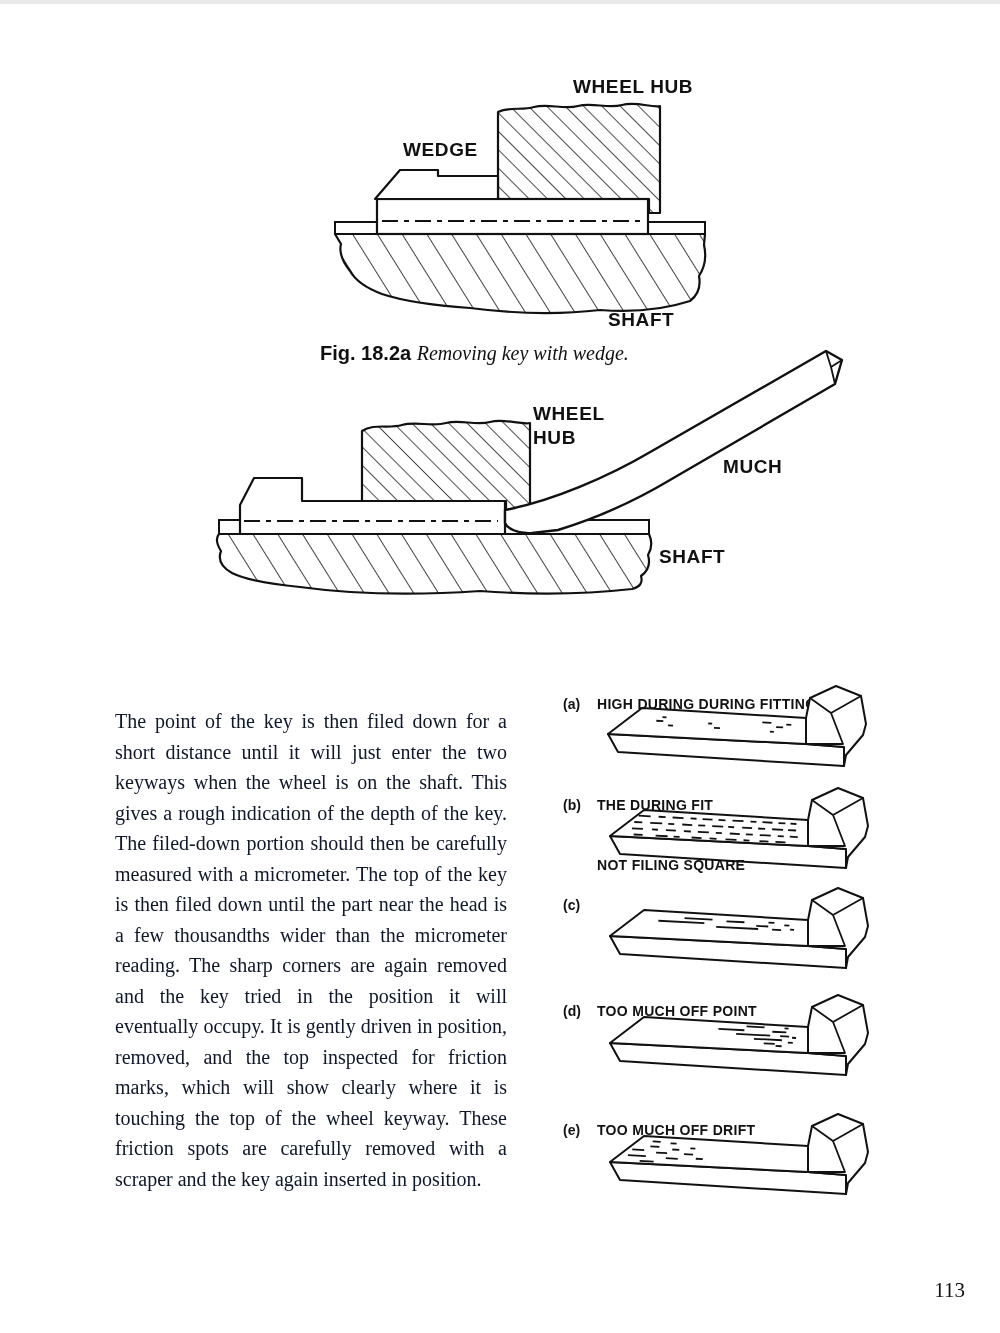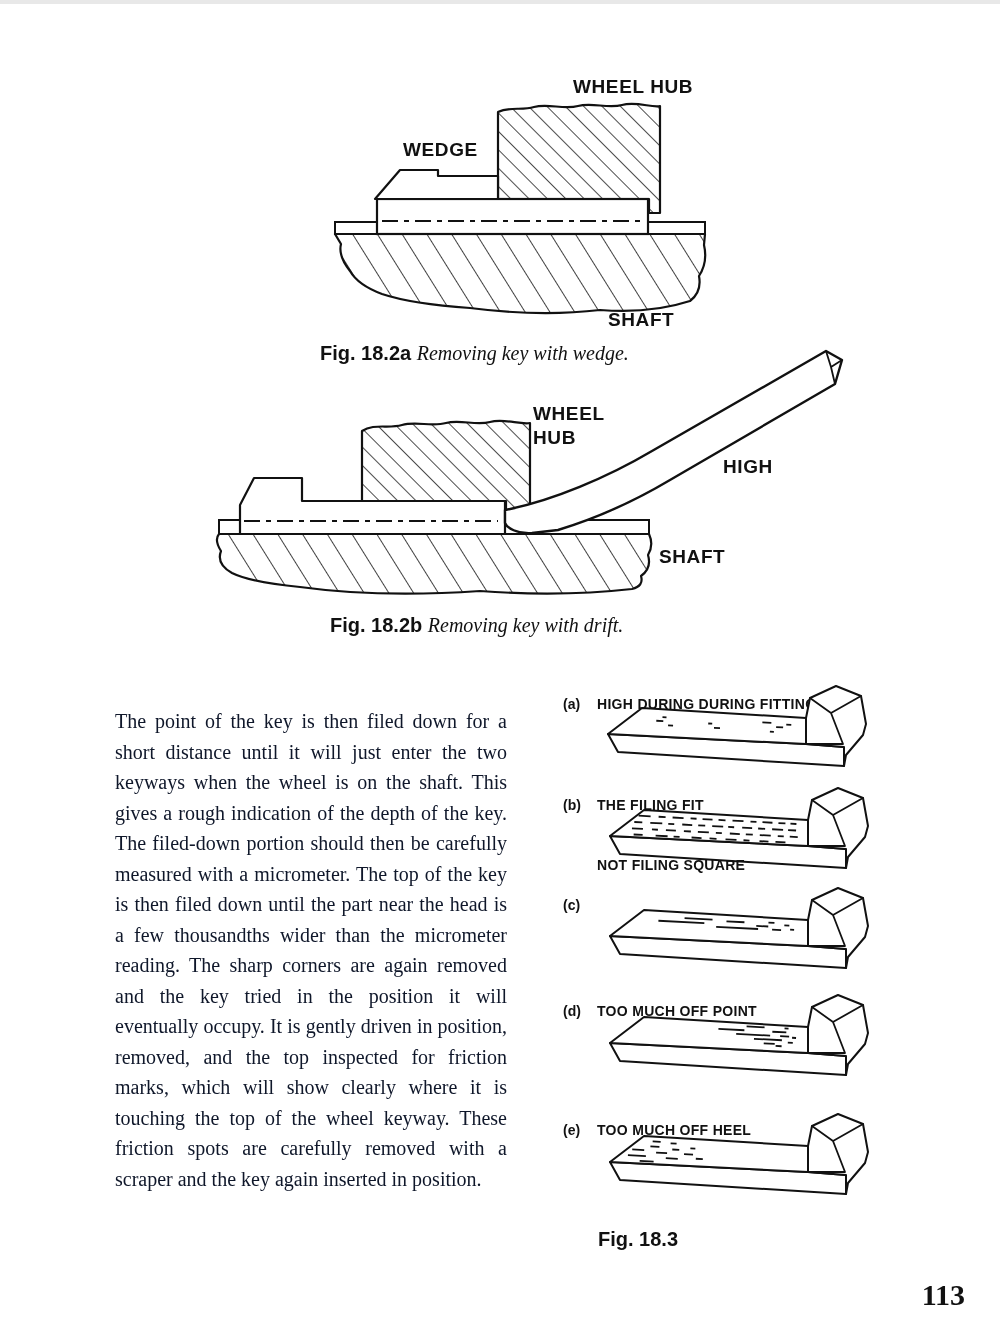--- a/index.html
+++ b/index.html
@@ -27,21 +27,21 @@
   .k-letter{
     position:absolute;left:563px;font-family:"Liberation Sans",sans-serif;
     font-weight:700;font-size:14px;color:#111;
   }
   .k-title{
     position:absolute;left:597px;font-family:"Liberation Sans",sans-serif;
     font-weight:700;font-size:14px;letter-spacing:.3px;color:#111;white-space:nowrap;
   }
   .pagenum{
     position:absolute;left:865px;top:1274px;width:100px;text-align:right;
-    font-family:"Liberation Serif",serif;font-weight:700;font-size:30px;color:#111;
+    font-family:"Liberation Serif",serif;font-weight:400;font-size:21px;color:#111;
   }
   svg{display:block;}
 </style>
 </head>
 <body>
 
 <div class="page">
 
   <svg class="abs" style="left:320px;top:60px;" width="400" height="285" viewBox="0 0 400 285">
     <defs>
@@ -90,26 +90,22 @@
     <path d="M182,162 L182,92 C194,84 208,90 222,86 C236,82 252,88 266,84 C280,80 296,87 310,83 C324,79 340,86 350,84 L350,171 L326,171 L326,162 Z" fill="url(#hub45b)" stroke="#111" stroke-width="2.2" stroke-linejoin="round"></path>
 
     <path d="M60,195 L60,166 L74,139 L122,139 L122,162 L325,162 L325,195 Z" fill="#fff" stroke="#111" stroke-width="2.2" stroke-linejoin="round"></path>
 
     <path d="M64,182 H318" stroke="#111" stroke-width="2" stroke-dasharray="16 6 5 6" fill="none"></path>
 
     <path d="M325,171 C372,162 428,138 472,112 L646,12 L662,21 L655,45 L490,141 C448,166 414,180 378,191 L352,194 C337,195 327,189 325,184 Z" fill="#fff" stroke="#111" stroke-width="2.4" stroke-linejoin="round"></path>
     <path d="M646,12 L651,28 L655,45 M651,28 L662,21" fill="none" stroke="#111" stroke-width="1.8"></path>
   </svg>
   <div class="figlabel" style="left:533px;top:398px;width:88px;">WHEEL HUB</div>
-  <div class="figlabel" style="left:723px;top:451px;">HIGH</div>
+  <div class="figlabel" style="left:723px;top:451px;">MUCH</div>
   <div class="figlabel" style="left:659px;top:541px;">SHAFT</div>
-  <div class="cap" style="left:330px;top:610px;width:380px;">
-    <span>Fig. 18.2b</span>
-    <span class="it">Removing key with drift.</span>
-  </div>
 
   <div class="bodytext">The point of the key is then filed down for a short distance until it will just enter the two keyways when the wheel is on the shaft. This gives a rough indication of the depth of the key. The filed-down portion should then be carefully measured with a micrometer. The top of the key is then filed down until the part near the head is a few thousandths wider than the micrometer reading. The sharp corners are again removed and the key tried in the position it will eventually occupy. It is gently driven in position, removed, and the top inspected for friction marks, which will show clearly where it is touching the top of the wheel keyway. These friction spots are carefully removed with a scraper and the key again inserted in position.</div>
 
   <svg width="0" height="0" style="position:absolute" aria-hidden="true">
     <defs>
       <g id="gibkey" stroke="#111" stroke-linejoin="round" stroke-linecap="round">
         <path d="M10,56 L208,66 L246,69 L246,88 L20,74 Z" fill="#fff" stroke-width="2"></path>
         <path d="M10,56 L44,30 L208,40 L208,66 Z" fill="#fff" stroke-width="2"></path>
         <path d="M208,40 L212,20 L238,8 L263,18 L268,46 L265,57 L248,77 L246,88 L246,69 L208,66 Z" fill="#fff" stroke-width="2"></path>
         <path d="M212,20 L233,35 M263,18 L233,35 M233,35 L245,66 M245,66 L208,66" fill="none" stroke-width="1.8"></path>
@@ -120,21 +116,21 @@
   <div class="k-letter" style="top:692px;">(a)</div>
   <div class="k-title" style="top:692px;">HIGH DURING DURING FITTING</div>
   <svg class="abs" style="left:598px;top:674px;" width="280" height="100" viewBox="0 0 280 100">
     <use href="#gibkey"></use>
     <g transform="rotate(3 120 50)" stroke="#111" stroke-width="1.8">
       <path d="M58,46 h7 M70,50 h5 M64,42 h4 M116,50 h6 M110,46 h4 M164,42 h9 M178,46 h7 M172,51 h4 M188,43 h5"></path>
     </g>
   </svg>
 
   <div class="k-letter" style="top:793px;">(b)</div>
-  <div class="k-title" style="top:793px;">THE FILING FIT</div>
+  <div class="k-title" style="top:793px;">THE DURING FIT</div>
   <svg class="abs" style="left:600px;top:776px;" width="280" height="100" viewBox="0 0 280 100">
     <use href="#gibkey"></use>
     <g transform="rotate(3 120 50)" stroke="#111" stroke-width="1.8">
       <path d="M38,40 h12 M58,40 h7 M72,40 h11 M90,40 h6 M102,40 h10 M118,40 h7 M132,40 h11 M150,40 h6 M162,40 h10 M178,40 h7 M190,40 h6"></path>
       <path d="M34,46.5 h8 M50,46.5 h12 M68,46.5 h6 M82,46.5 h10 M98,46.5 h7 M112,46.5 h11 M128,46.5 h6 M142,46.5 h10 M158,46.5 h7 M172,46.5 h11 M188,46.5 h8"></path>
       <path d="M32,53 h11 M52,53 h6 M66,53 h10 M84,53 h7 M98,53 h11 M116,53 h6 M130,53 h10 M146,53 h7 M160,53 h11 M178,53 h6 M190,53 h8"></path>
       <path d="M34,59 h9 M56,59 h12 M74,59 h6 M92,59 h10 M110,59 h7 M126,59 h11 M144,59 h6 M160,59 h9 M176,59 h10"></path>
     </g>
   </svg>
 
@@ -150,27 +146,24 @@
   <div class="k-letter" style="top:999px;">(d)</div>
   <div class="k-title" style="top:999px;">TOO MUCH OFF POINT</div>
   <svg class="abs" style="left:600px;top:983px;" width="280" height="100" viewBox="0 0 280 100">
     <use href="#gibkey"></use>
     <g transform="rotate(3 120 50)" stroke="#111" stroke-width="1.8">
       <path d="M118,42 h26 M136,46 h34 M154,50 h28 M146,38 h18 M172,42 h14 M180,46 h9 M164,54 h11 M188,52 h5 M184,38 h4 M192,47 h4 M176,56 h6"></path>
     </g>
   </svg>
 
   <div class="k-letter" style="top:1118px;">(e)</div>
-  <div class="k-title" style="top:1118px;">TOO MUCH OFF HEEL</div>
+  <div class="k-title" style="top:1118px;">TOO MUCH OFF DRIFT</div>
   <svg class="abs" style="left:600px;top:1102px;" width="280" height="100" viewBox="0 0 280 100">
     <use href="#gibkey"></use>
     <g transform="rotate(3 120 50)" stroke="#111" stroke-width="1.8">
       <path d="M28,54 h18 M32,48 h12 M50,44 h9 M56,50 h11 M72,46 h7 M84,50 h9 M66,55 h12 M90,44 h5 M40,59 h14 M96,54 h7 M52,39 h8 M70,40 h6"></path>
     </g>
   </svg>
 
-  <div class="cap" style="left:598px;top:1224px;width:280px;">
-    <span>Fig. 18.3</span>
-  </div>
 
   <div class="pagenum">113</div>
 
 </div>
 
 </body></html>

